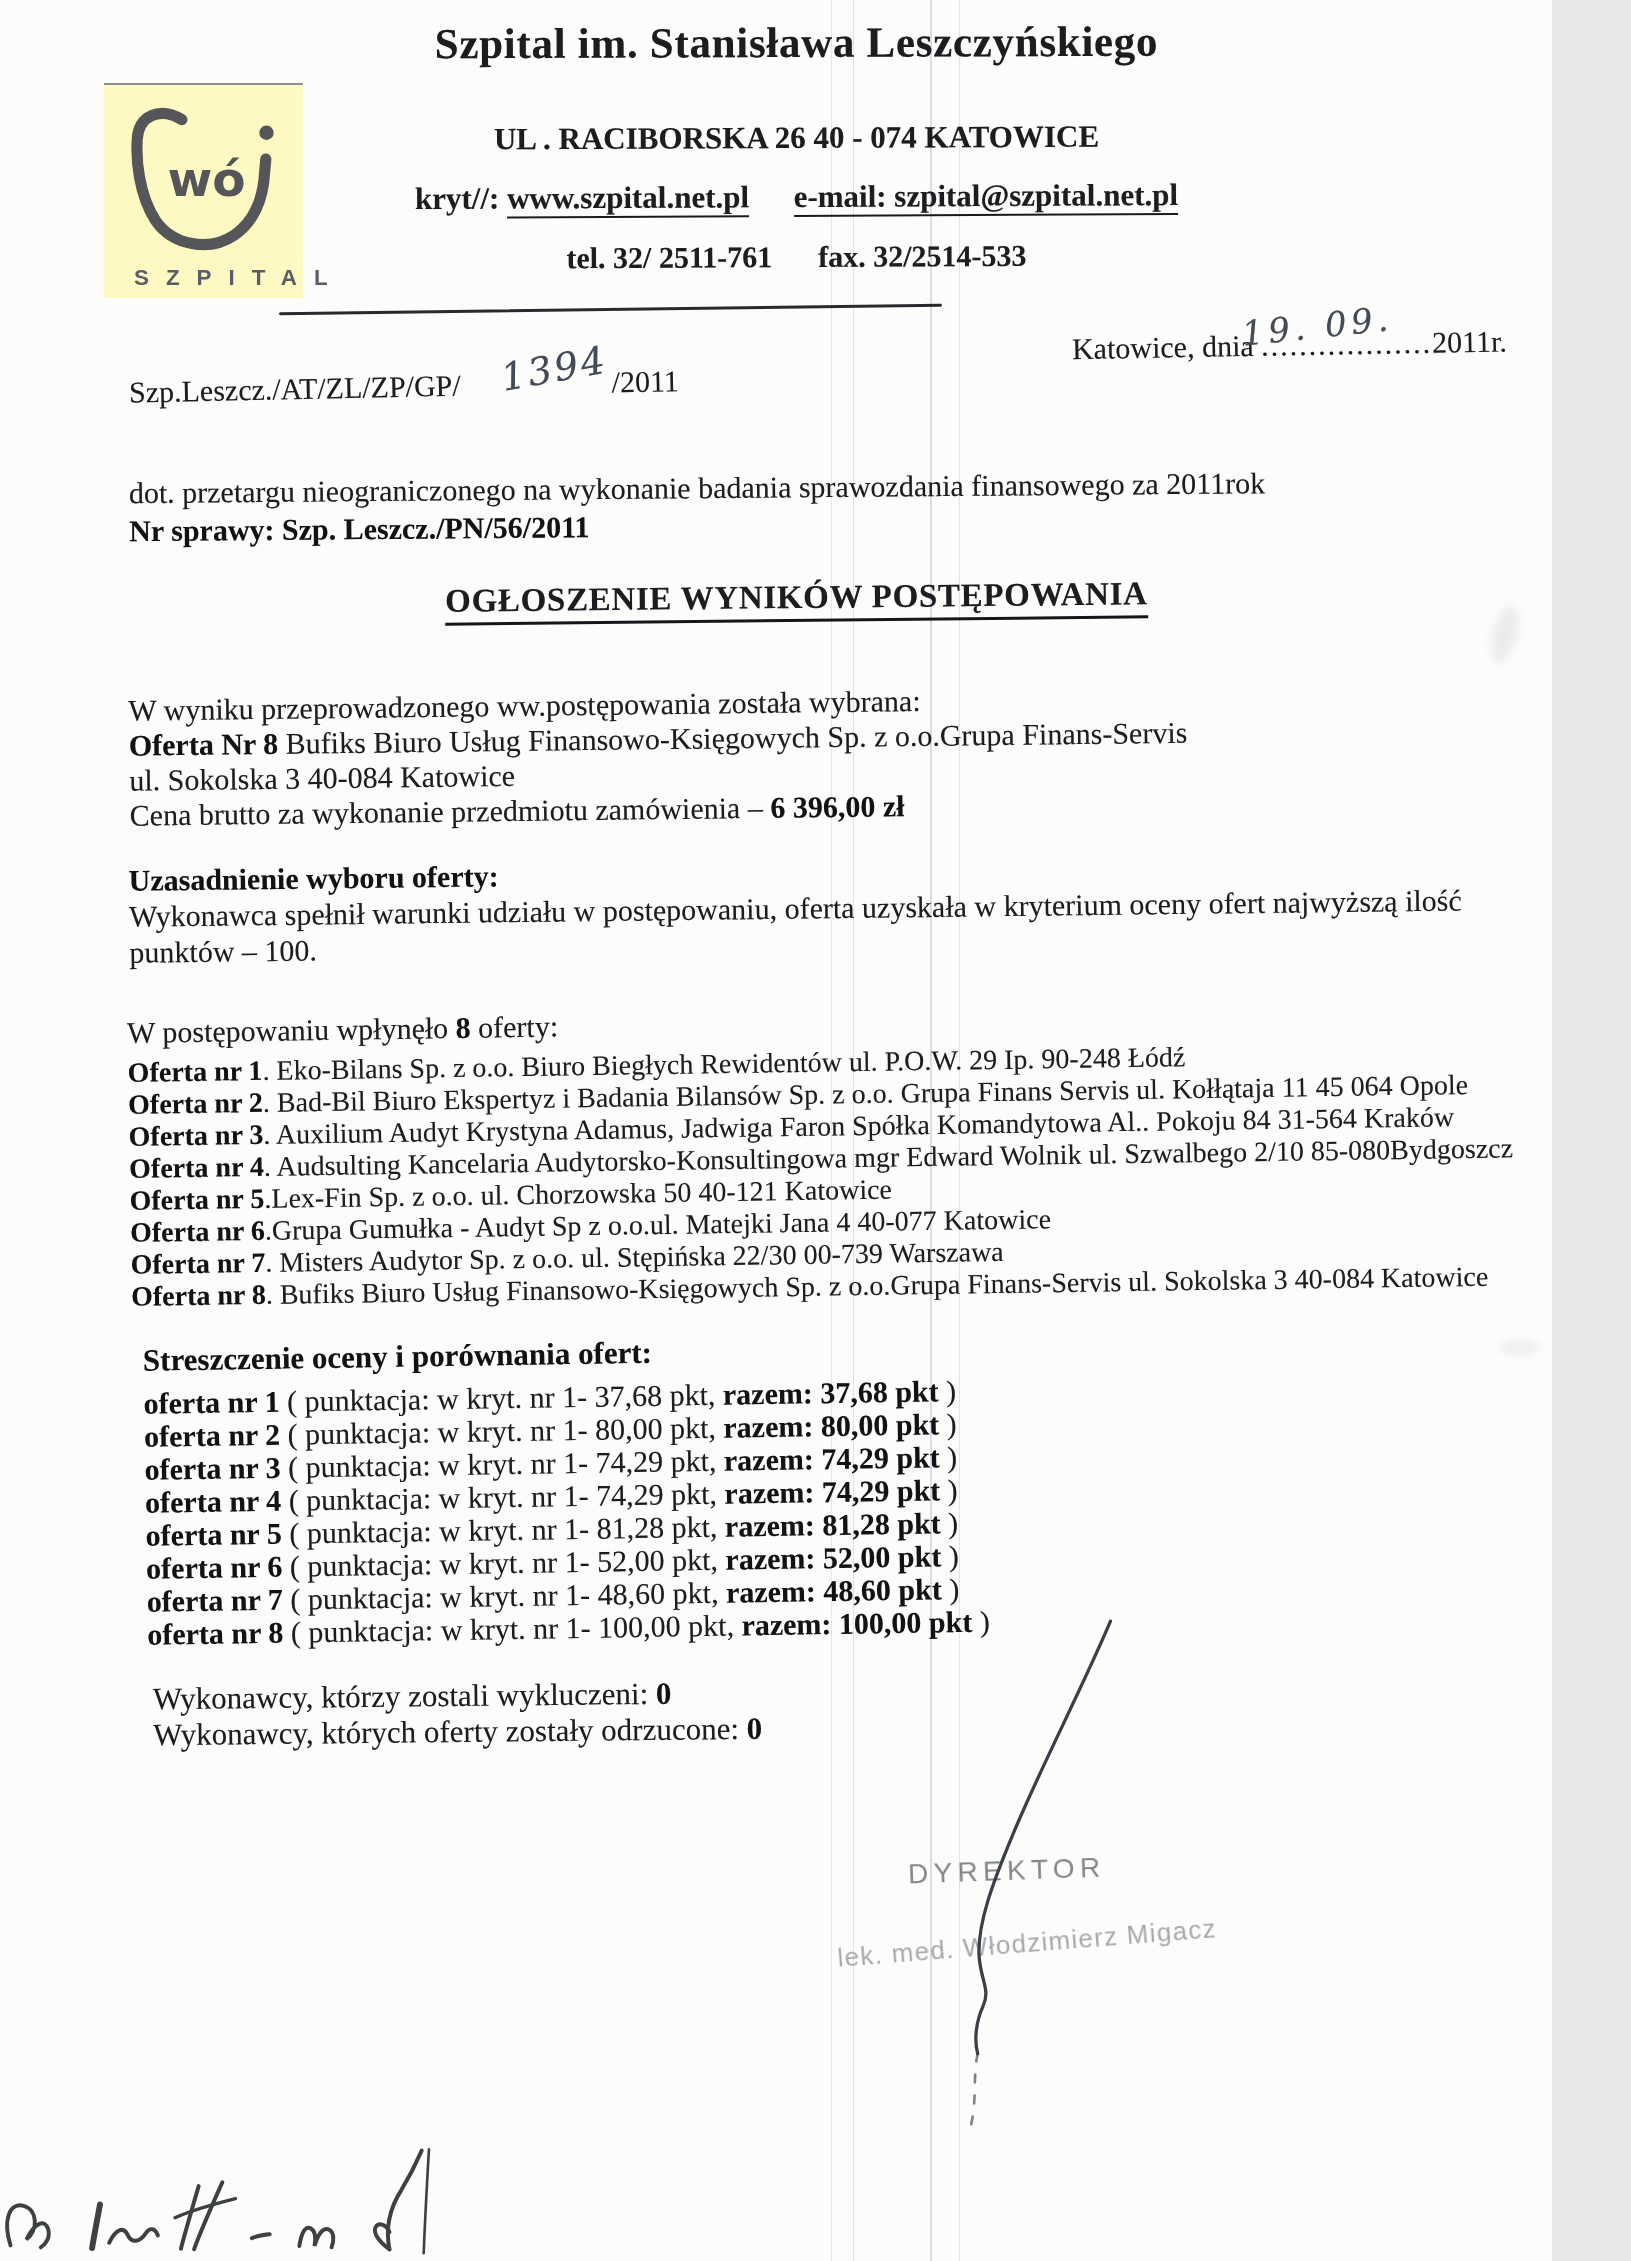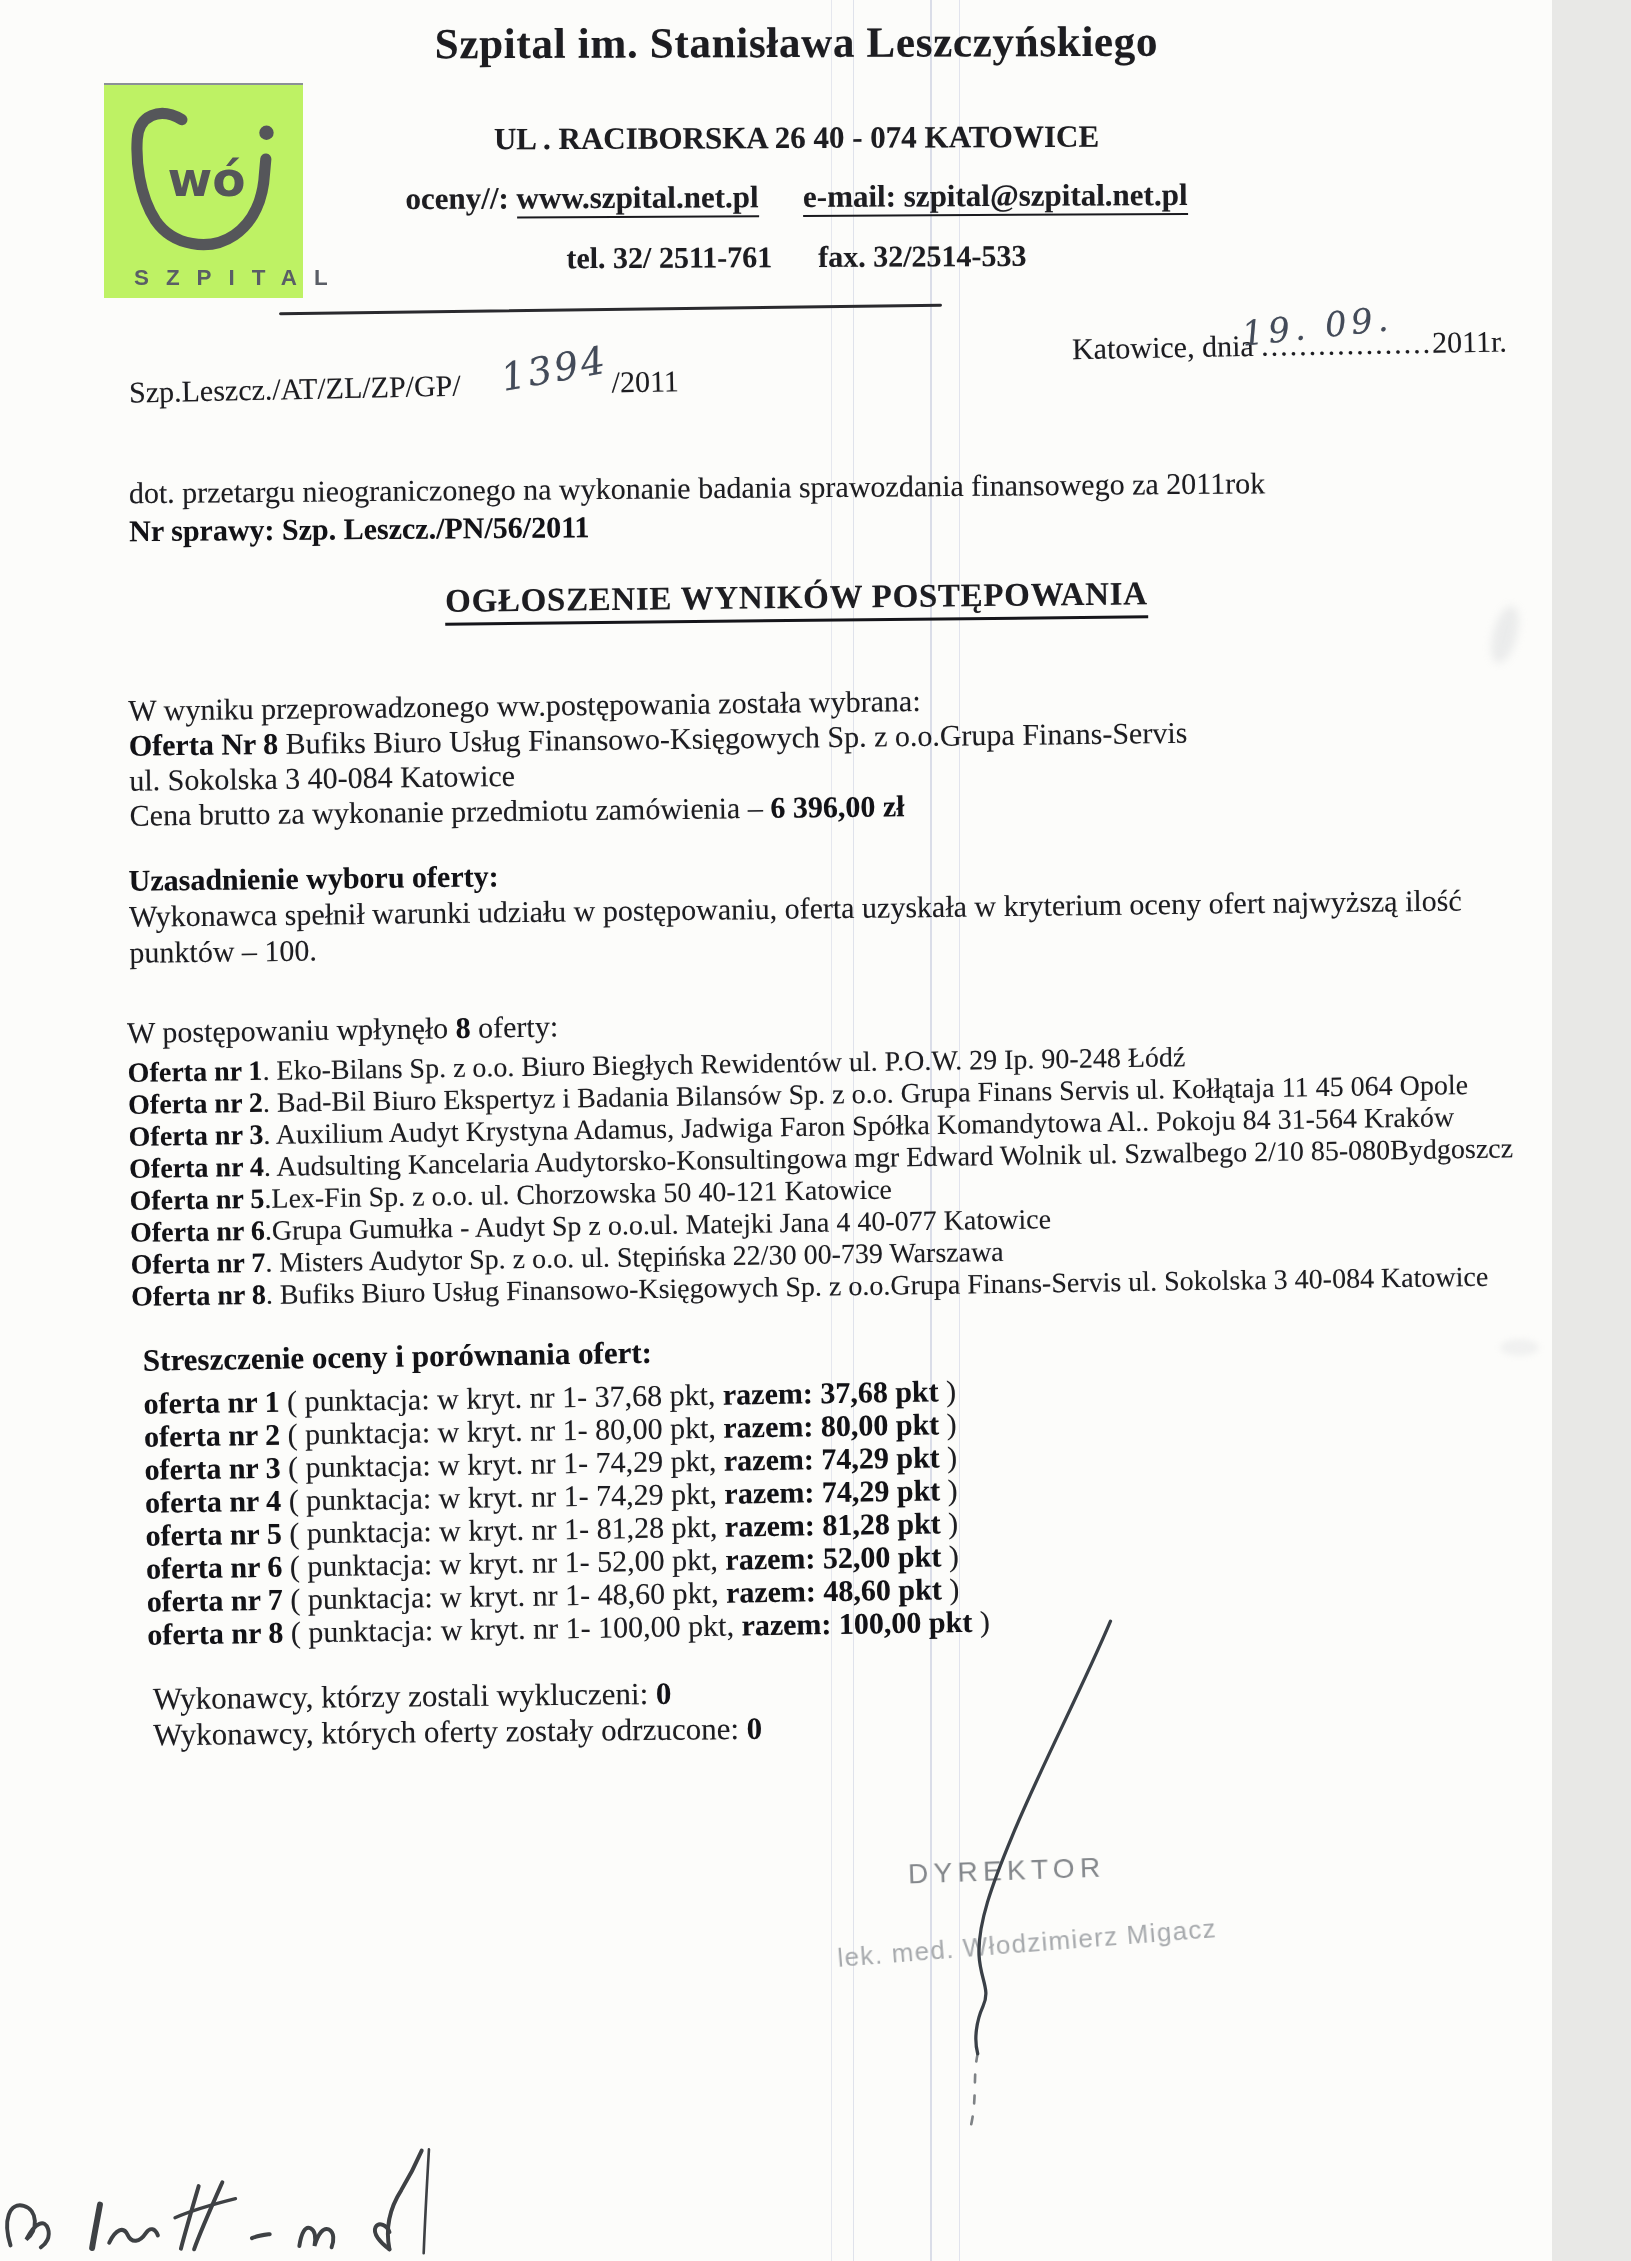--- a/index.html
+++ b/index.html
@@ -22,21 +22,21 @@
   .sm2{left:1500px;top:1339px;width:39px;height:17px;background:#c2c5ca;opacity:.2;filter:blur(3.3px);}
   .sm3{left:1609px;top:979px;width:2.6px;height:53px;background:#c5c8ce;opacity:.3;filter:blur(1.3px);transform:rotate(25deg);border-radius:1.3px;}
 
   .ink{text-shadow:0 0 0.7px rgba(20,20,25,.35);}
   .b{font-weight:bold;color:#121216;}
 
   
   .doc-title{position:absolute;left:303px;width:987px;top:18.4px;text-align:center;
     font-size:43px;font-weight:bold;letter-spacing:0.7px;transform:rotate(-.2deg);}
   .logo-box{position:absolute;left:104px;top:83px;width:199px;height:213px;
-    background:#bef264;border-top:2px solid #8b9097;}
+    background:#fef9c3;border-top:2px solid #8b9097;}
   .logo-caption{position:absolute;left:4px;right:0;bottom:6.6px;text-align:center;
     font-family:"Liberation Sans",sans-serif;font-weight:bold;font-size:22.4px;
     letter-spacing:17px;color:#5a5e66;margin-left:26px;}
   .addr-line{position:absolute;left:303px;width:987px;top:120px;text-align:center;
     font-size:31px;font-weight:bold;transform:rotate(-.25deg);}
   .web-line{position:absolute;left:303px;width:987px;top:179px;text-align:center;
     font-size:31px;font-weight:bold;transform:rotate(-.3deg);}
   .uline{border-bottom:2.6px solid #1a1a1e;padding-bottom:1.3px;}
   .telfax{position:absolute;left:303px;width:987px;top:240px;text-align:center;
     font-size:30px;font-weight:bold;transform:rotate(-.3deg);}
@@ -97,21 +97,21 @@
       <path d="M118 36 C84 16 52 30 50 66 C48 96 52 150 78 190 C104 228 160 238 198 212 C228 192 242 156 244 118 L246 96" fill="none" stroke="#55565a" stroke-width="17" stroke-linecap="round"></path>
       <circle cx="247" cy="56" r="11" fill="#55565a"></circle>
       <text x="96" y="152" font-family="DejaVu Sans, sans-serif" font-weight="bold" font-size="74" fill="#55565a">wó</text>
     </svg>
     <div class="logo-caption">SZPITAL</div>
   </div>
 
   <div class="addr-line ink">UL . RACIBORSKA 26  40 - 074  KATOWICE</div>
 
   <div class="web-line ink">
-    <span>oceny//: </span><span class="uline">www.szpital.net.pl</span>
+    <span>kryt//: </span><span class="uline">www.szpital.net.pl</span>
     <span style="display:inline-block;width:29px;"></span>
     <span class="uline">e-mail: szpital@szpital.net.pl</span>
   </div>
 
   <div class="telfax ink">
     <span>tel. 32/ 2511-761</span><span class="gap"></span><span>fax. 32/2514-533</span>
   </div>
 
   <div class="divider"></div>
 

